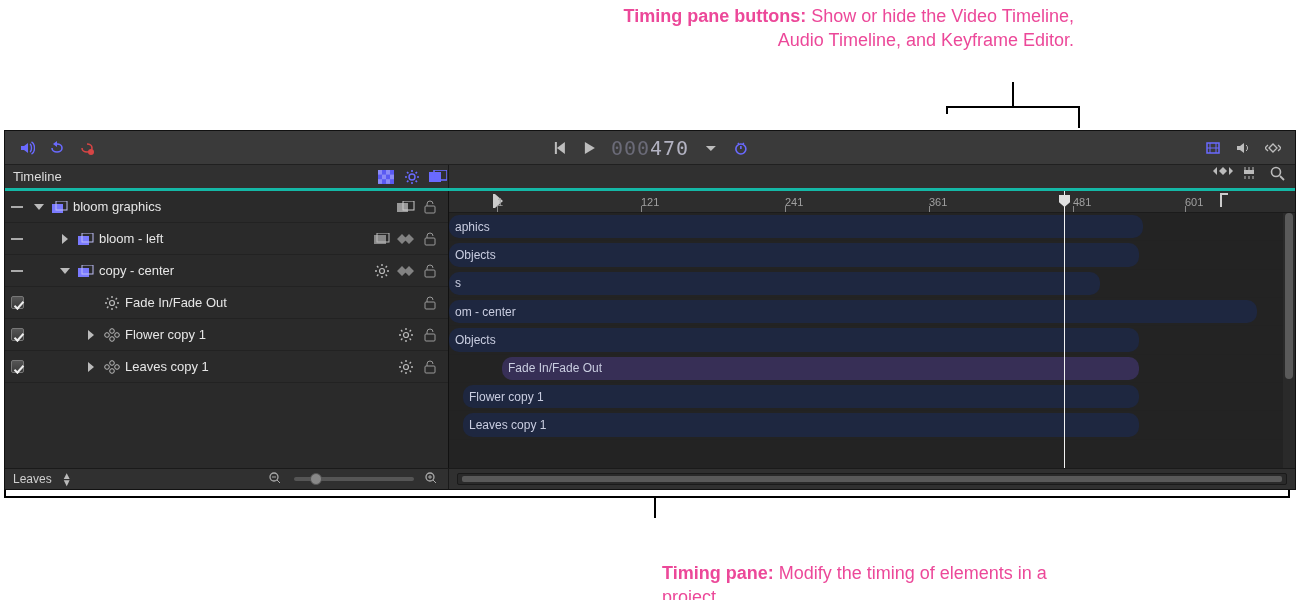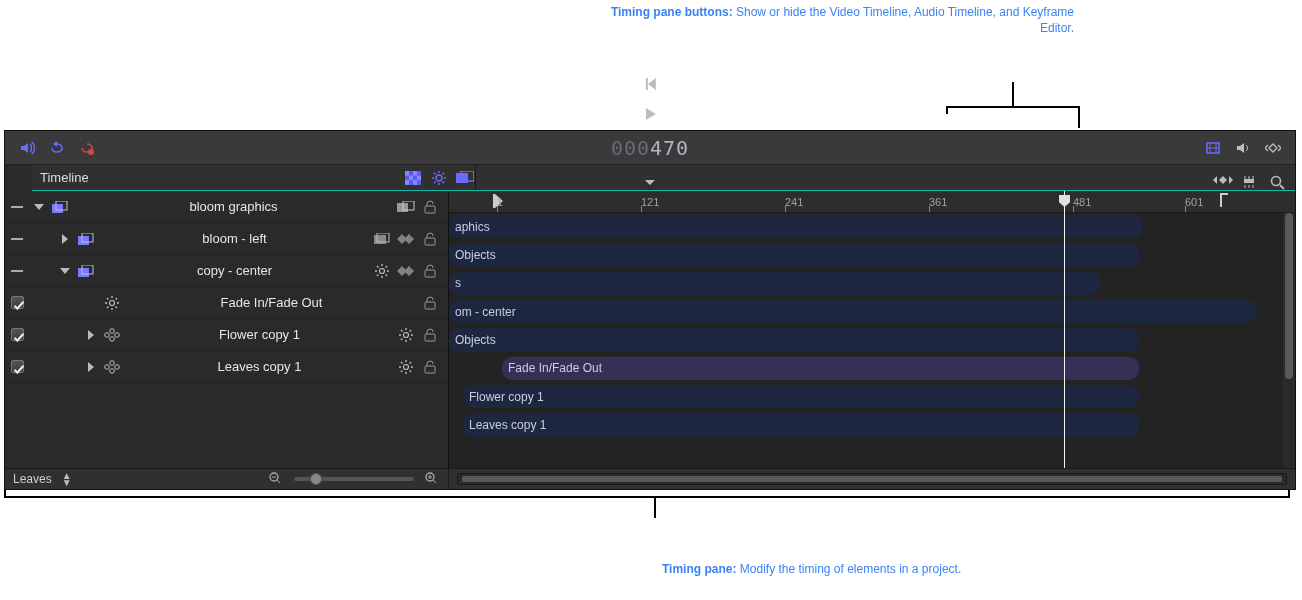--- a/index.html
+++ b/index.html
@@ -6,21 +6,21 @@
   body {
     width: 1302px;
     height: 600px;
     font-family: -apple-system, "Helvetica Neue", Helvetica, Arial, sans-serif;
     background: #fff;
     font-size: 13px;
     position: relative;
     overflow: hidden;
   }
   
-  .annot { position: absolute; color: #3b82f6; font-size: 12px; line-height: 1.35; }
+  .annot { position: absolute; color: #ec4899; font-size: 18px; line-height: 1.35; }
   .annot b { font-weight: 700; }
   .ann-top { right: 228px; top: 4px; width: 500px; text-align: right; }
   .ann-bot { left: 662px; top: 521px; width: 430px; text-align: left; margin-top: 40px; }
   .bracket-top { position: absolute; top: 106px; right: 222px; width: 134px; height: 22px; border-top: 2px solid #000; border-right: 2px solid #000; }
   .bracket-top::before, .bracket-top::after { content:''; position:absolute; width:2px; height:6px; background:#000; top:0; }
   .bracket-top::before { left:0; }
   .bracket-top-stem { position:absolute; top:82px; right:288px; width:2px; height:24px; background:#000; }
   .bracket-bot { position: absolute; top: 496px; left: 4px; width: 1286px; height: 2px; background:#000; }
   .bracket-bot::before,.bracket-bot::after{content:'';position:absolute;width:2px;height:6px;background:#000;top:-6px;}
   .bracket-bot::before{left:0;} .bracket-bot::after{right:0;}
@@ -37,44 +37,43 @@
   
   .toolbar {
     height: 34px;
     background: #3a3a3a;
     display: flex;
     align-items: center;
     border-bottom: 1px solid #202020;
     position: relative;
   }
   .tb-left { display:flex; gap:14px; align-items:center; padding-left:14px; }
-  .tb-center { position:absolute; left:50%; transform:translateX(-50%); display:flex; align-items:center; gap:14px;flex-direction:column; }
+  .tb-center { position:absolute; left:50%; transform:translateX(-50%); display:flex; align-items:center; gap:14px; }
   .tb-right { margin-left:auto; display:flex; gap:14px; align-items:center; padding-right:14px; }
   .ic { width:16px; height:16px; display:inline-block; }
   .ic-blue { color:#6a6aff; }
   .ic-red { color:#d64545; }
   .ic-gray { color:#bdbdbd; }
   .timecode { font-family: ui-monospace, Menlo, monospace; font-size:20px; letter-spacing:1px; color:#b3b3c2; }
   .timecode .dim { color:#6b6b78; }
   
   .tl-header {
     height: 26px;
     background: #303030;
     display:flex;
-    align-items:flex-end;
-    border-bottom:1px solid #14b8a6;
-    margin-left:27px;
+    align-items:flex-start;
+    border-bottom:3px solid #14b8a6;
   }
   .tl-header-left { width: 444px; display:flex; align-items:center; padding-left:8px; border-right:1px solid #1a1a1a; height:100%; }
   .tl-title { color:#dcdcdc; font-size:13px; flex:1; }
   .hdr-btn { width:20px; height:18px; margin-left:6px; display:flex; align-items:center; justify-content:center; }
   .tl-header-right { flex:1; display:flex; align-items:center; justify-content:flex-end; padding-right:10px; gap:12px; }
   
   .body { display:flex; height: calc(100% - 34px - 26px - 21px); position:relative; }
-  .layer-list { width:444px; border-right:1px solid #111; overflow:hidden; background:#2a2a2a;text-align:center; }
+  .layer-list { width:444px; border-right:1px solid #111; overflow:hidden; background:#2a2a2a; }
   .row { height:32px; display:flex; align-items:center; border-bottom:1px solid #222; padding-right:6px; position:relative; padding-left:0;}
   .row .toggle { width:24px; display:flex; justify-content:center; }
   .row .disc { width:20px; display:flex; justify-content:center; color:#bbb; }
   .row .icon-slot { width:22px; display:flex; justify-content:center; color:#9aa; }
   .row .name { flex:1; color:#e6e6e6; padding-left:2px; font-size:13px; overflow:hidden; text-overflow:ellipsis; white-space:nowrap;}
   .row .ctl { width:24px; display:flex; justify-content:center; color:#999;}
   .chk { width:13px; height:13px; border:1px solid #777; border-radius:2px; background:linear-gradient(#555,#3a3a3a); position:relative;}
   .chk.on::after { content:''; position:absolute; left:2px; top:5px; width:8px; height:3px; border-left:2px solid #eee; border-bottom:2px solid #eee; transform:rotate(-48deg); }
   .dash { width:12px; height:2px; background:#aaa; }
   .disc-tri { width:0; height:0; border-left:6px solid #bbb; border-top:5px solid transparent; border-bottom:5px solid transparent; }

